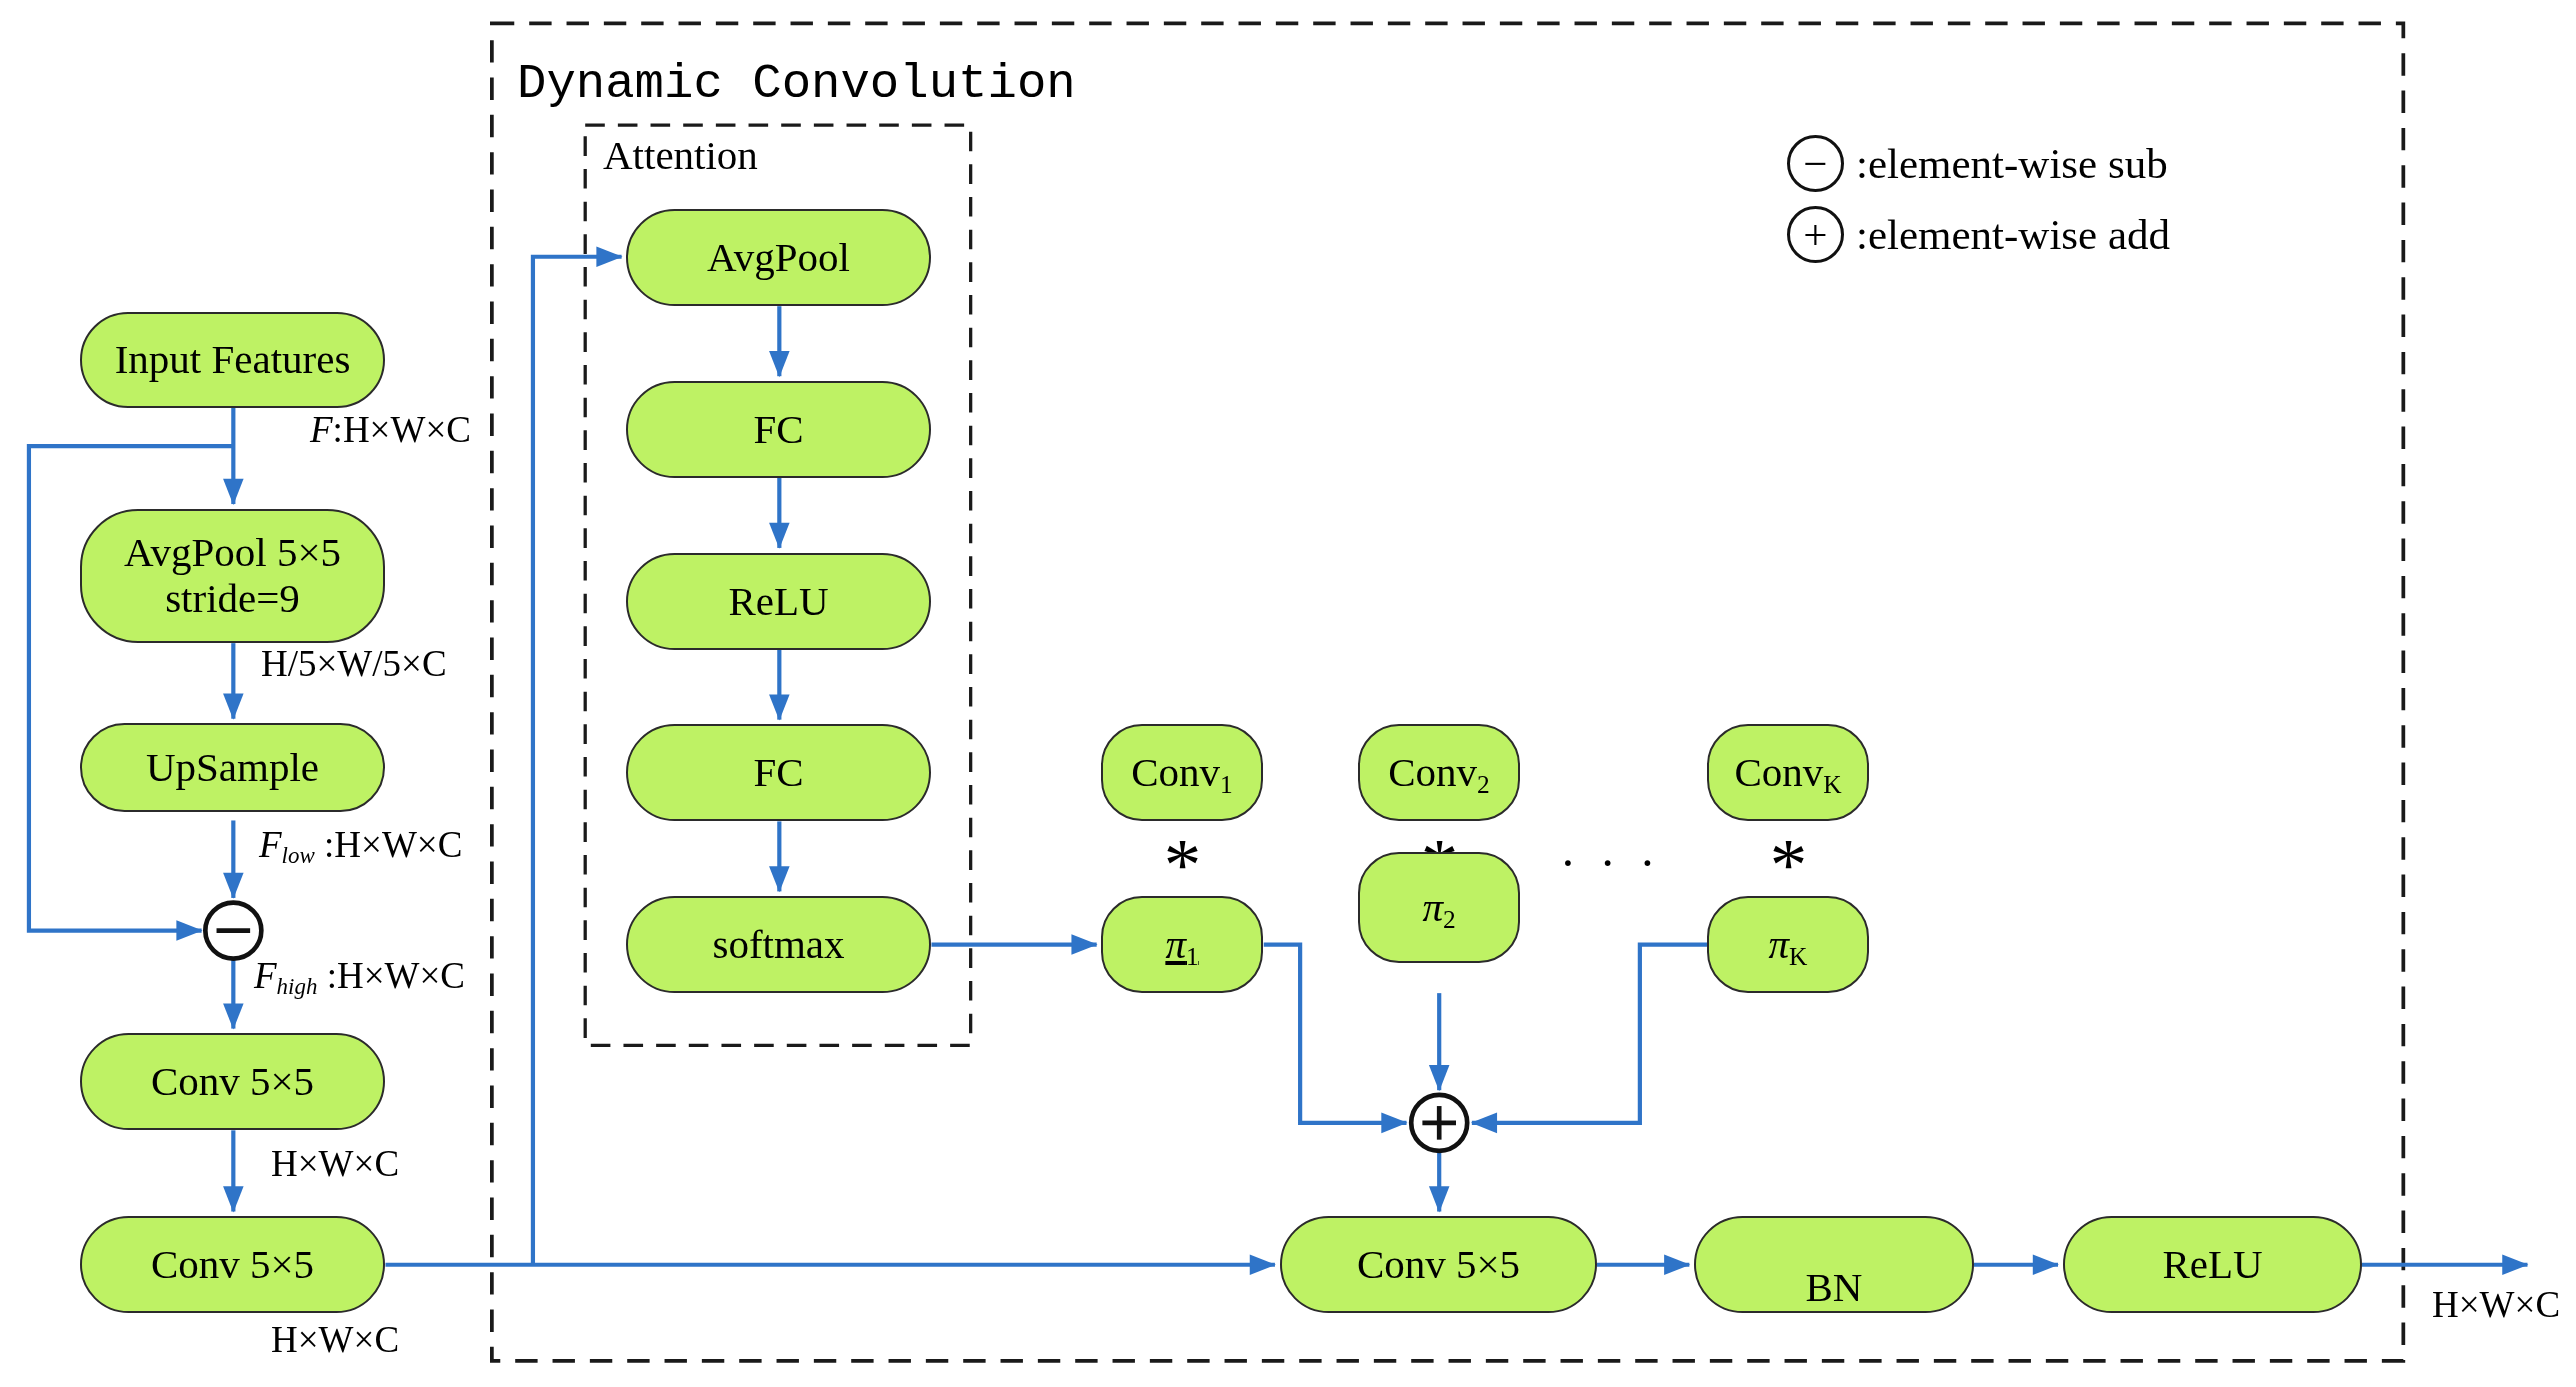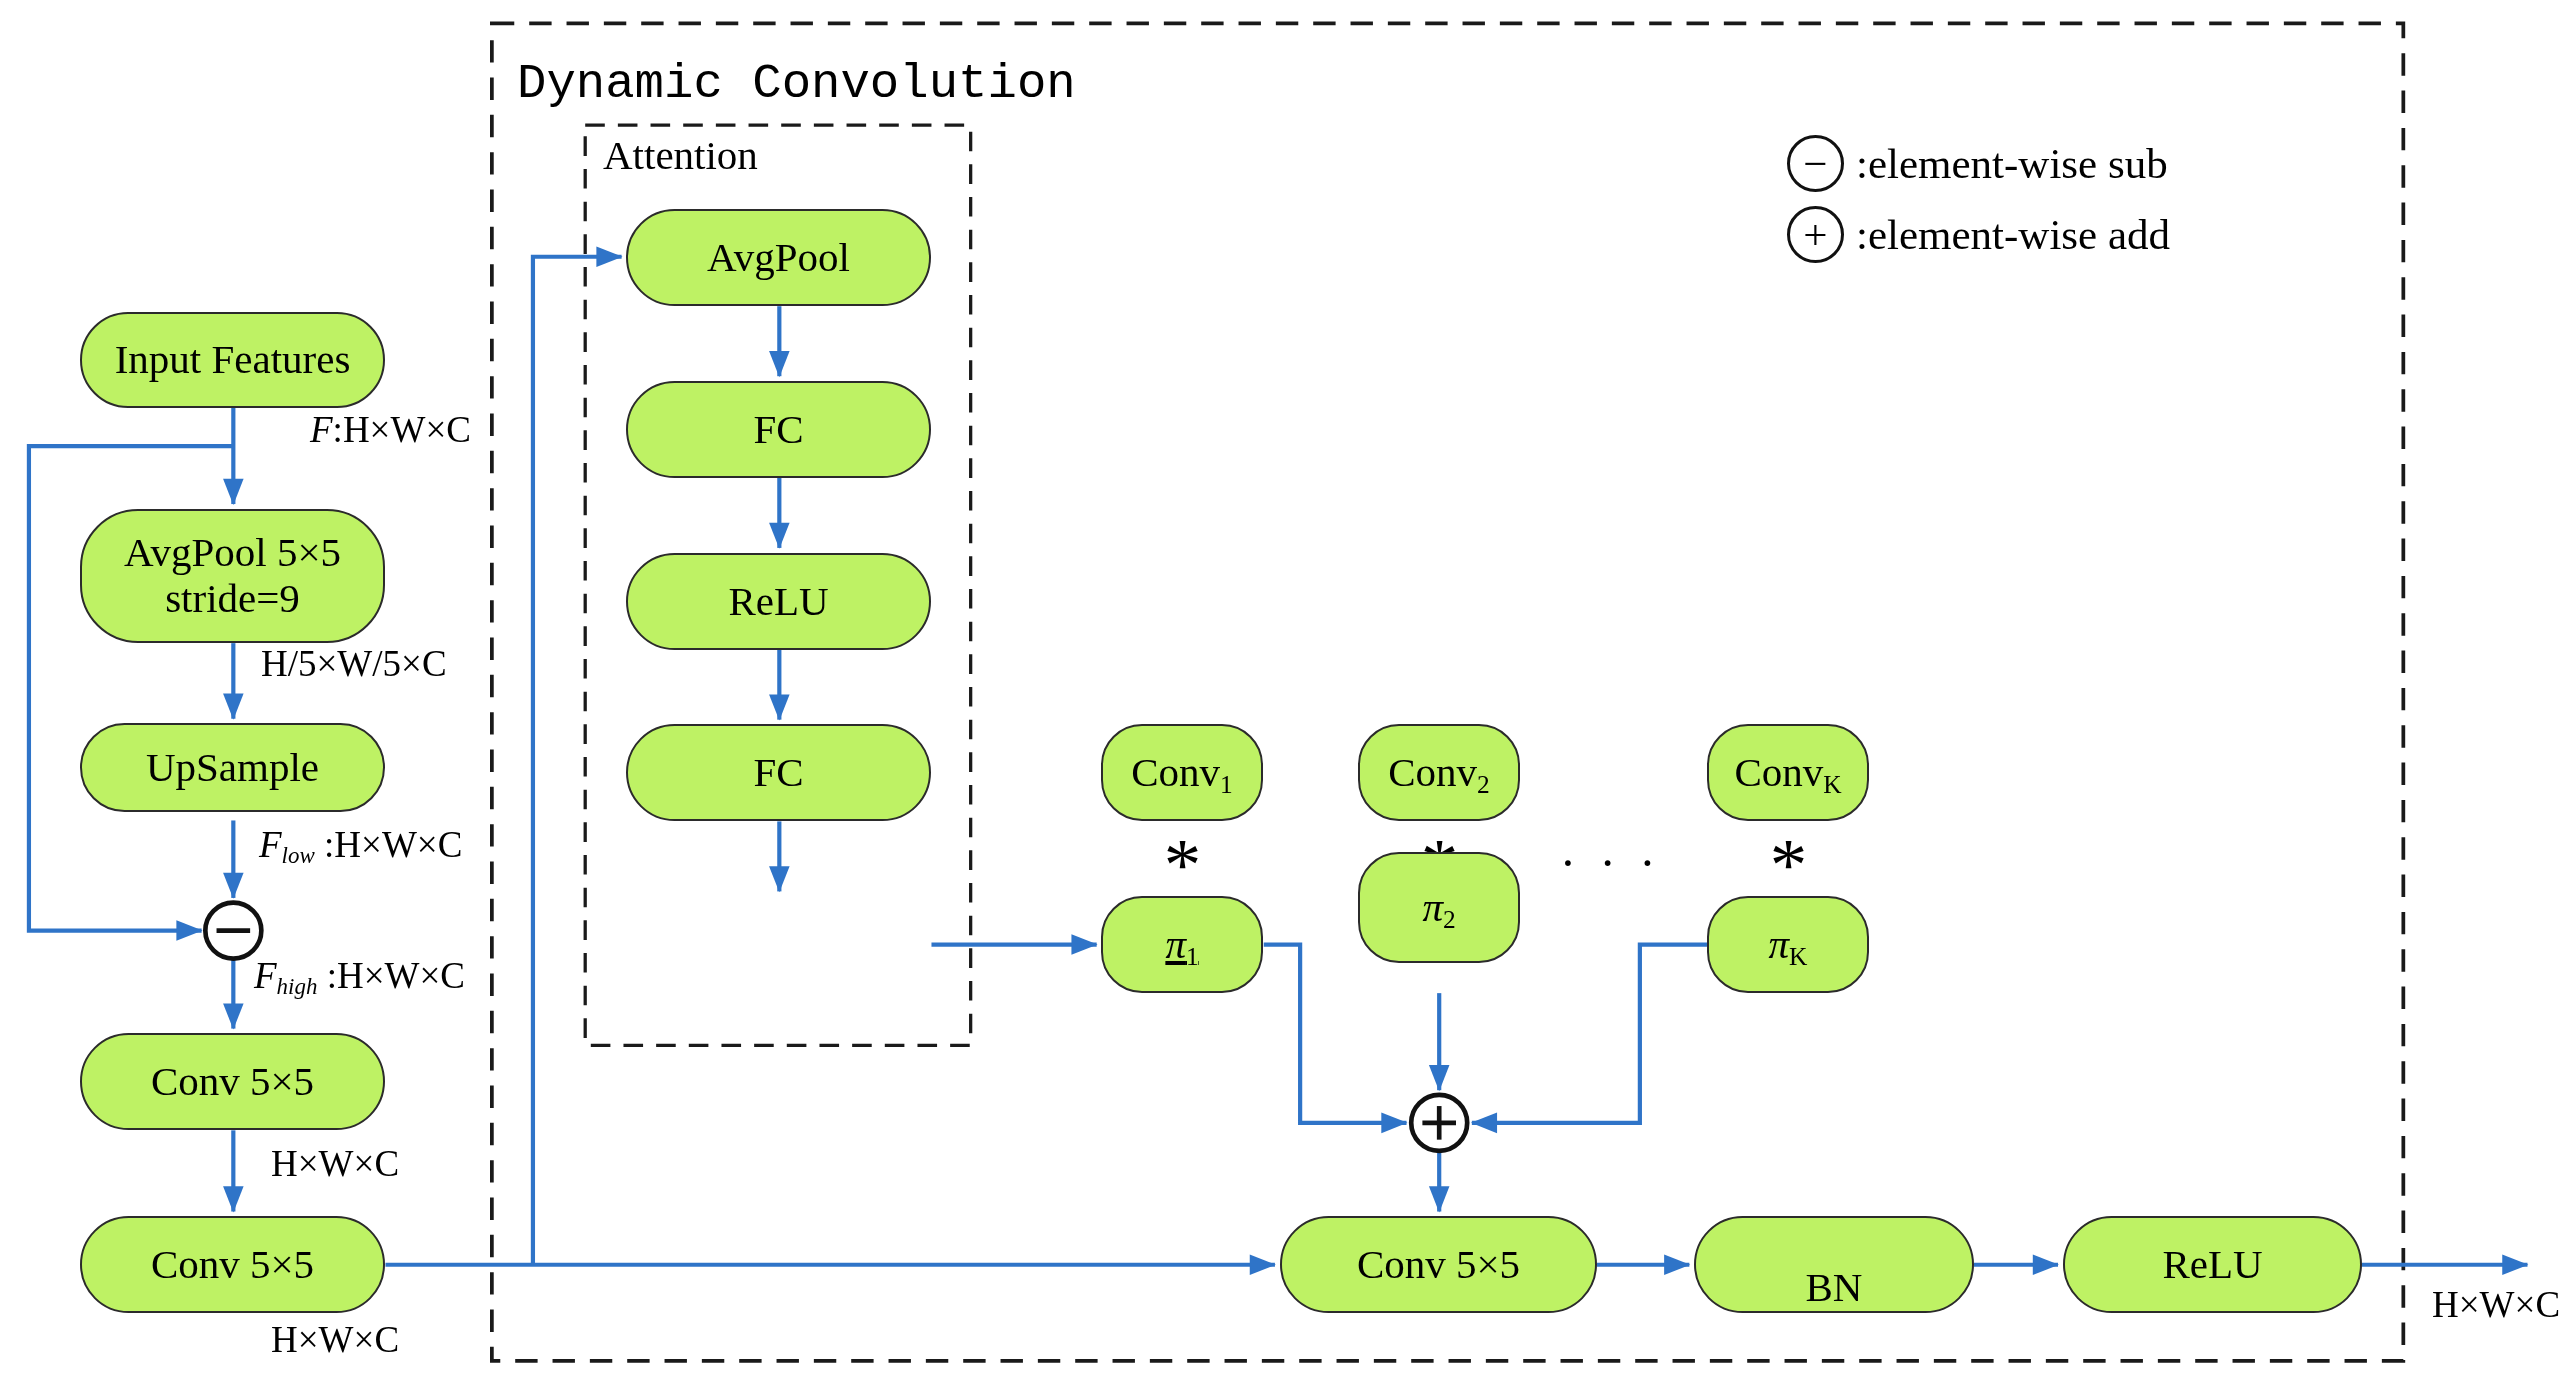--- a/index.html
+++ b/index.html
@@ -126,20 +126,23 @@
   </div>
   <div class="node" style="left:626px;top:381px;width:305px;height:97px;">
     <span>FC</span>
   </div>
   <div class="node" style="left:626px;top:553px;width:305px;height:97px;">
     <span>ReLU</span>
   </div>
   <div class="node" style="left:626px;top:724px;width:305px;height:97px;">
     <span>FC</span>
   </div>
+  <div class="node" style="left:626px;top:896px;width:305px;height:97px;">
+    <span>softmax</span>
+  </div>
 
   <div class="node small" style="left:1101px;top:724px;width:162px;height:97px;">
     <span><span>Conv</span><sub>1</sub></span>
   </div>
   <div class="node small" style="left:1358px;top:724px;width:162px;height:97px;">
     <span><span>Conv</span><sub>2</sub></span>
   </div>
   <div class="node small" style="left:1707px;top:724px;width:162px;height:97px;">
     <span><span>Conv</span><sub>K</sub></span>
   </div>

